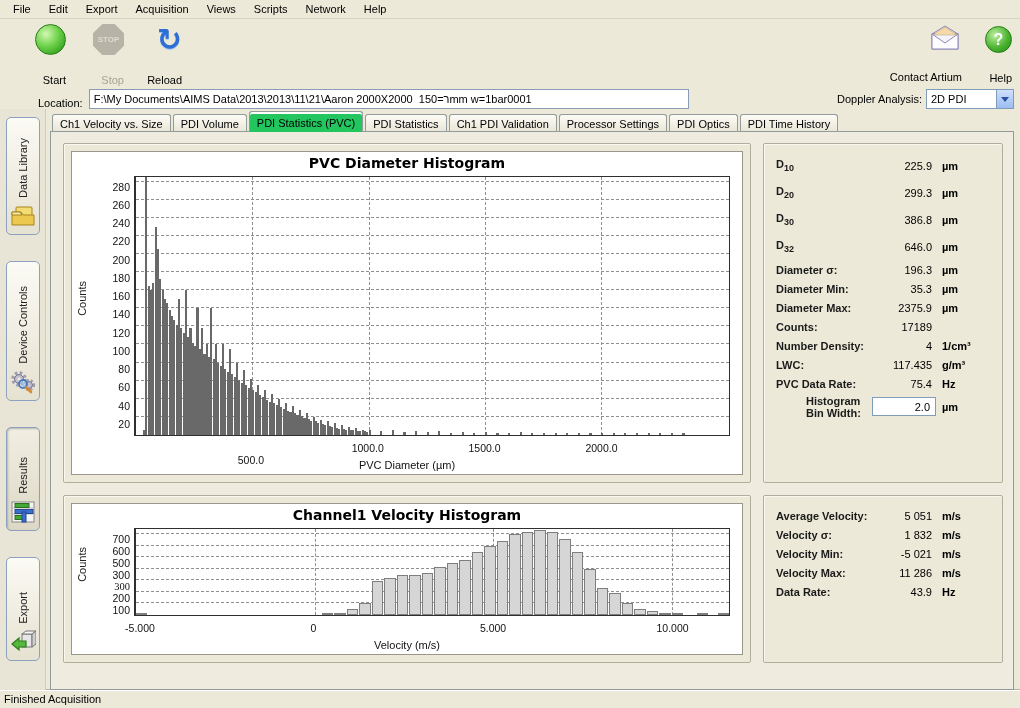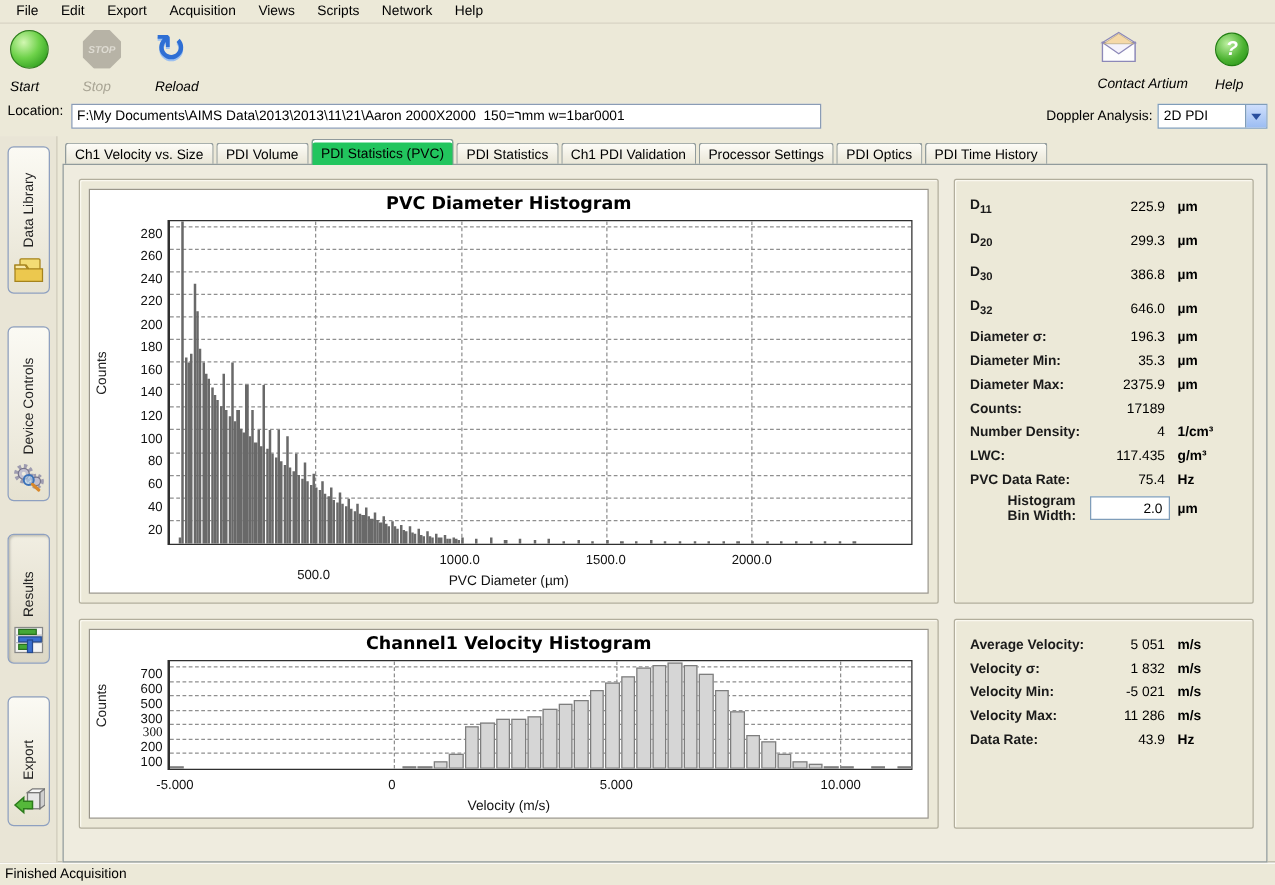--- a/index.html
+++ b/index.html
@@ -5,31 +5,31 @@
   * { margin:0; padding:0; box-sizing:border-box; }
   html,body { width:1020px; height:708px; overflow:hidden; }
   body { background:#ece9d8; font-family:"Liberation Sans","DejaVu Sans",sans-serif; font-size:11px; color:#000; }
 
   
   .menubar { height:19px; display:flex; align-items:center; padding-left:4px; background:#ece9d8; border-bottom:1px solid #d8d4c4; }
   .menu-item { padding:2px 9px; cursor:default; }
 
   
   .toolbar { height:64px; display:flex; align-items:flex-start; padding:3px 8px 0 8px; }
-  .tbtn { width:58px; display:flex; flex-direction:column; align-items:flex-start; gap:9px; padding-top:2px;font-style:italic; }
+  .tbtn { width:58px; display:flex; flex-direction:column; align-items:flex-end; gap:19px; padding-top:2px; }
   .tbtn .cap { font-size:11px; }
   .tbtn.disabled .cap { color:#a8a494; }
   .ball { width:31px; height:31px; border-radius:50%; background:radial-gradient(circle at 10px 9px,#d2f7b2,#6ed24a 45%,#2f9e1e 85%); border:1px solid #2c7d1a; }
   .octa { width:31px; height:31px; background:#b7b3a6; clip-path:polygon(30% 0,70% 0,100% 30%,100% 70%,70% 100%,30% 100%,0 70%,0 30%); display:flex;align-items:center;justify-content:center; color:#dedbd2; font-weight:bold; font-size:8px; letter-spacing:0; }
   .reload-glyph { font-size:30px; line-height:31px; height:31px; color:#2f6fd4; font-weight:bold; text-shadow:0 1px 0 #9cc0f0; }
   .tb-right { margin-left:auto; display:flex; gap:10px; }
   .helpball { width:27px; height:27px; margin-top:2px; border-radius:50%; background:radial-gradient(circle at 9px 8px,#bdf0a0,#4db332 55%,#1f8c12); border:1px solid #1f7d10; color:#fff; font-weight:bold; font-size:16px; display:flex; align-items:center; justify-content:center; }
 
   
-  .locrow { height:26px; display:flex; align-items:flex-start; padding:0 6px; gap:6px; }
+  .locrow { height:26px; display:flex; align-items:flex-end; padding:0 6px; gap:6px;margin-left:32px; }
   .loc-input { width:600px; height:20px; background:#fff; border:1px solid #8a9cb5; padding:2px 4px; font-family:"Liberation Sans","DejaVu Sans",sans-serif; font-size:11px; }
   .doppler { margin-left:auto; display:flex; align-items:center; gap:4px; }
   .select { width:88px; height:20px; background:#fff; border:1px solid #7f9db9; display:flex; align-items:center; }
   .select .val { flex:1; padding-left:4px; }
   .select .dd { width:17px; height:18px; background:linear-gradient(#cfdffc,#9cbdf2); border-left:1px solid #7f9db9; display:flex; align-items:center; justify-content:center; }
   .dd .tri { width:0; height:0; border:4px solid transparent; border-top:5px solid #2a4f9e; margin-top:4px; }
 
   
   .main { display:flex; height:581px; }
   .side { width:46px; padding-top:8px; display:flex; flex-direction:column; gap:26px; align-items:center; background:#e9e5d6; border-right:1px solid #cfccbc; }
@@ -371,21 +371,21 @@
               <div class="yt" style="left: 28px; position: absolute; top: calc(8.77193% + 12.5614px);">260</div>
               <div class="yt" style="left: 28px; position: absolute; top: calc(1.75439% + 16.9123px);">280</div>
               <div class="xt" style="bottom: 8px; left: calc(19.6078% + 47.4902px);">500.0</div>
               <div class="xt" style="bottom: 20px; left: calc(39.2157% + 32.9804px);">1000.0</div>
               <div class="xt" style="bottom: 20px; left: calc(58.8235% + 18.4706px);">1500.0</div>
               <div class="xt" style="bottom: 20px; left: calc(78.4314% + 3.96078px);">2000.0</div>
             </div>
           </div>
         <div class="groupbox statsbox" id="pvcstats">
             <div class="srow" style="height: 27px;">
-              <span class="lab">D<sub>11</sub></span>
+              <span class="lab">D<sub>10</sub></span>
               <span class="val">225.9</span>
               <span class="unit">µm</span>
             </div>
             <div class="srow" style="height: 27px;">
               <span class="lab">D<sub>20</sub></span>
               <span class="val">299.3</span>
               <span class="unit">µm</span>
             </div>
             <div class="srow" style="height: 27px;">
               <span class="lab">D<sub>30</sub></span>

